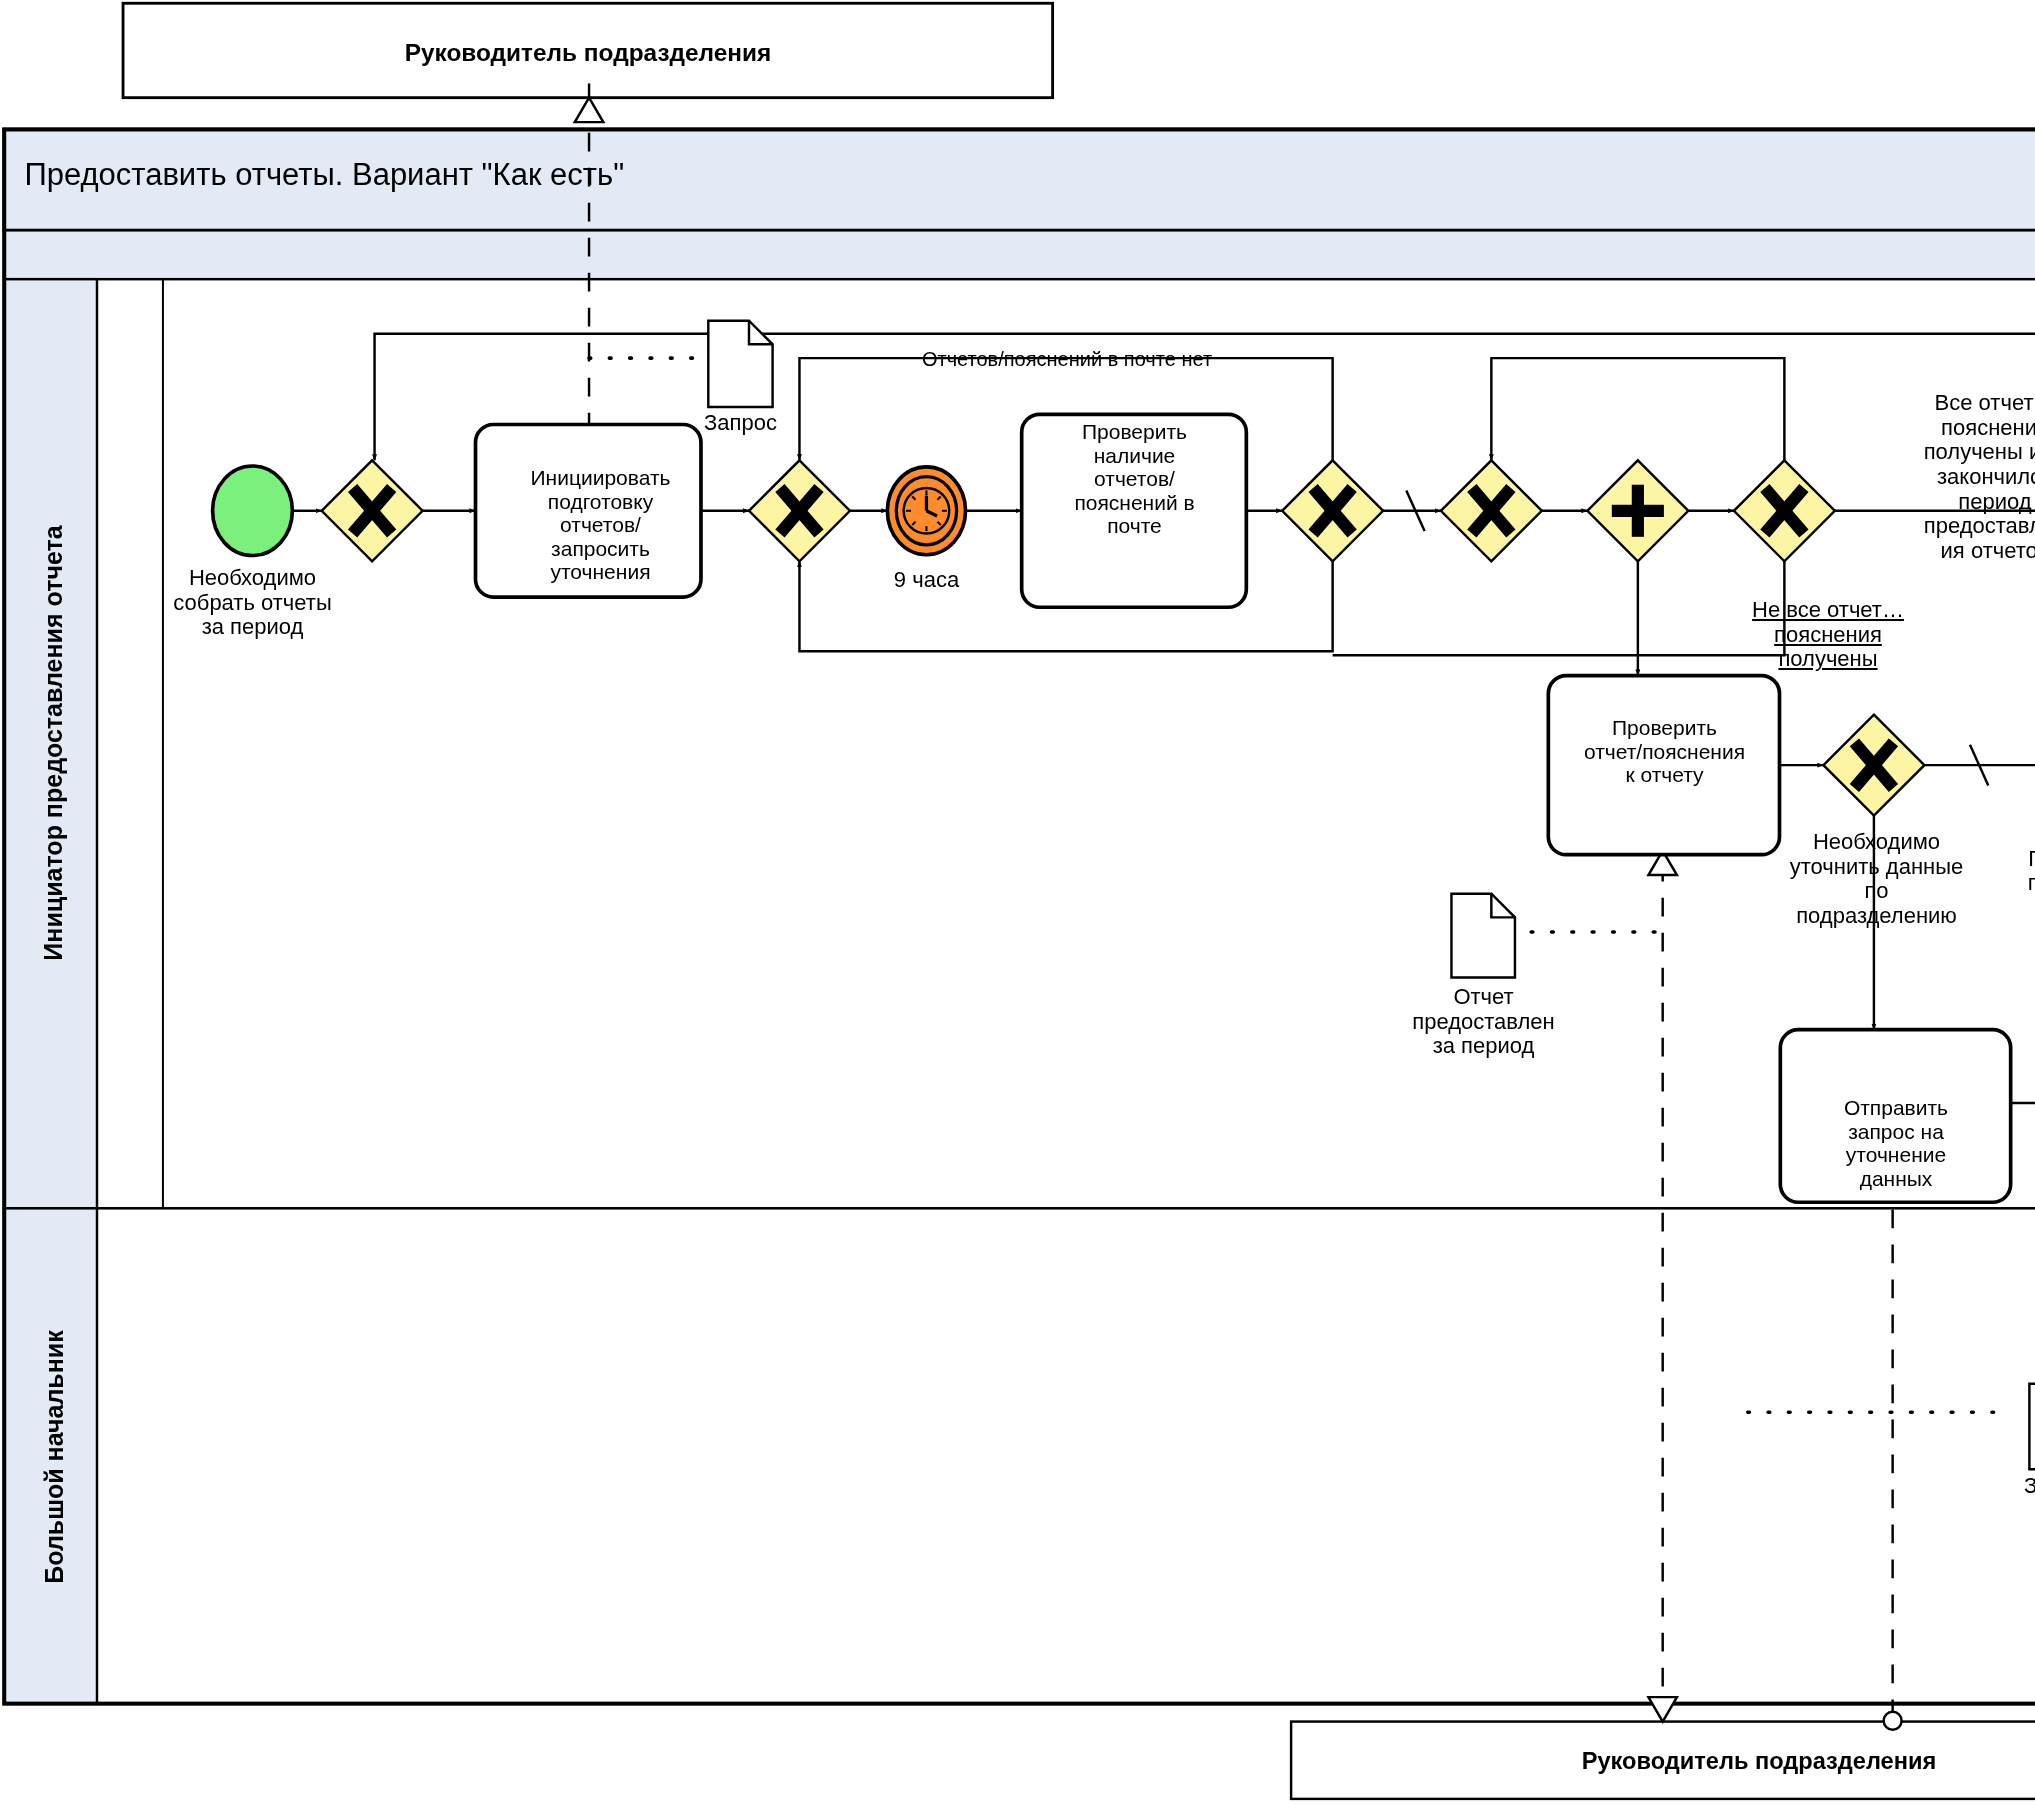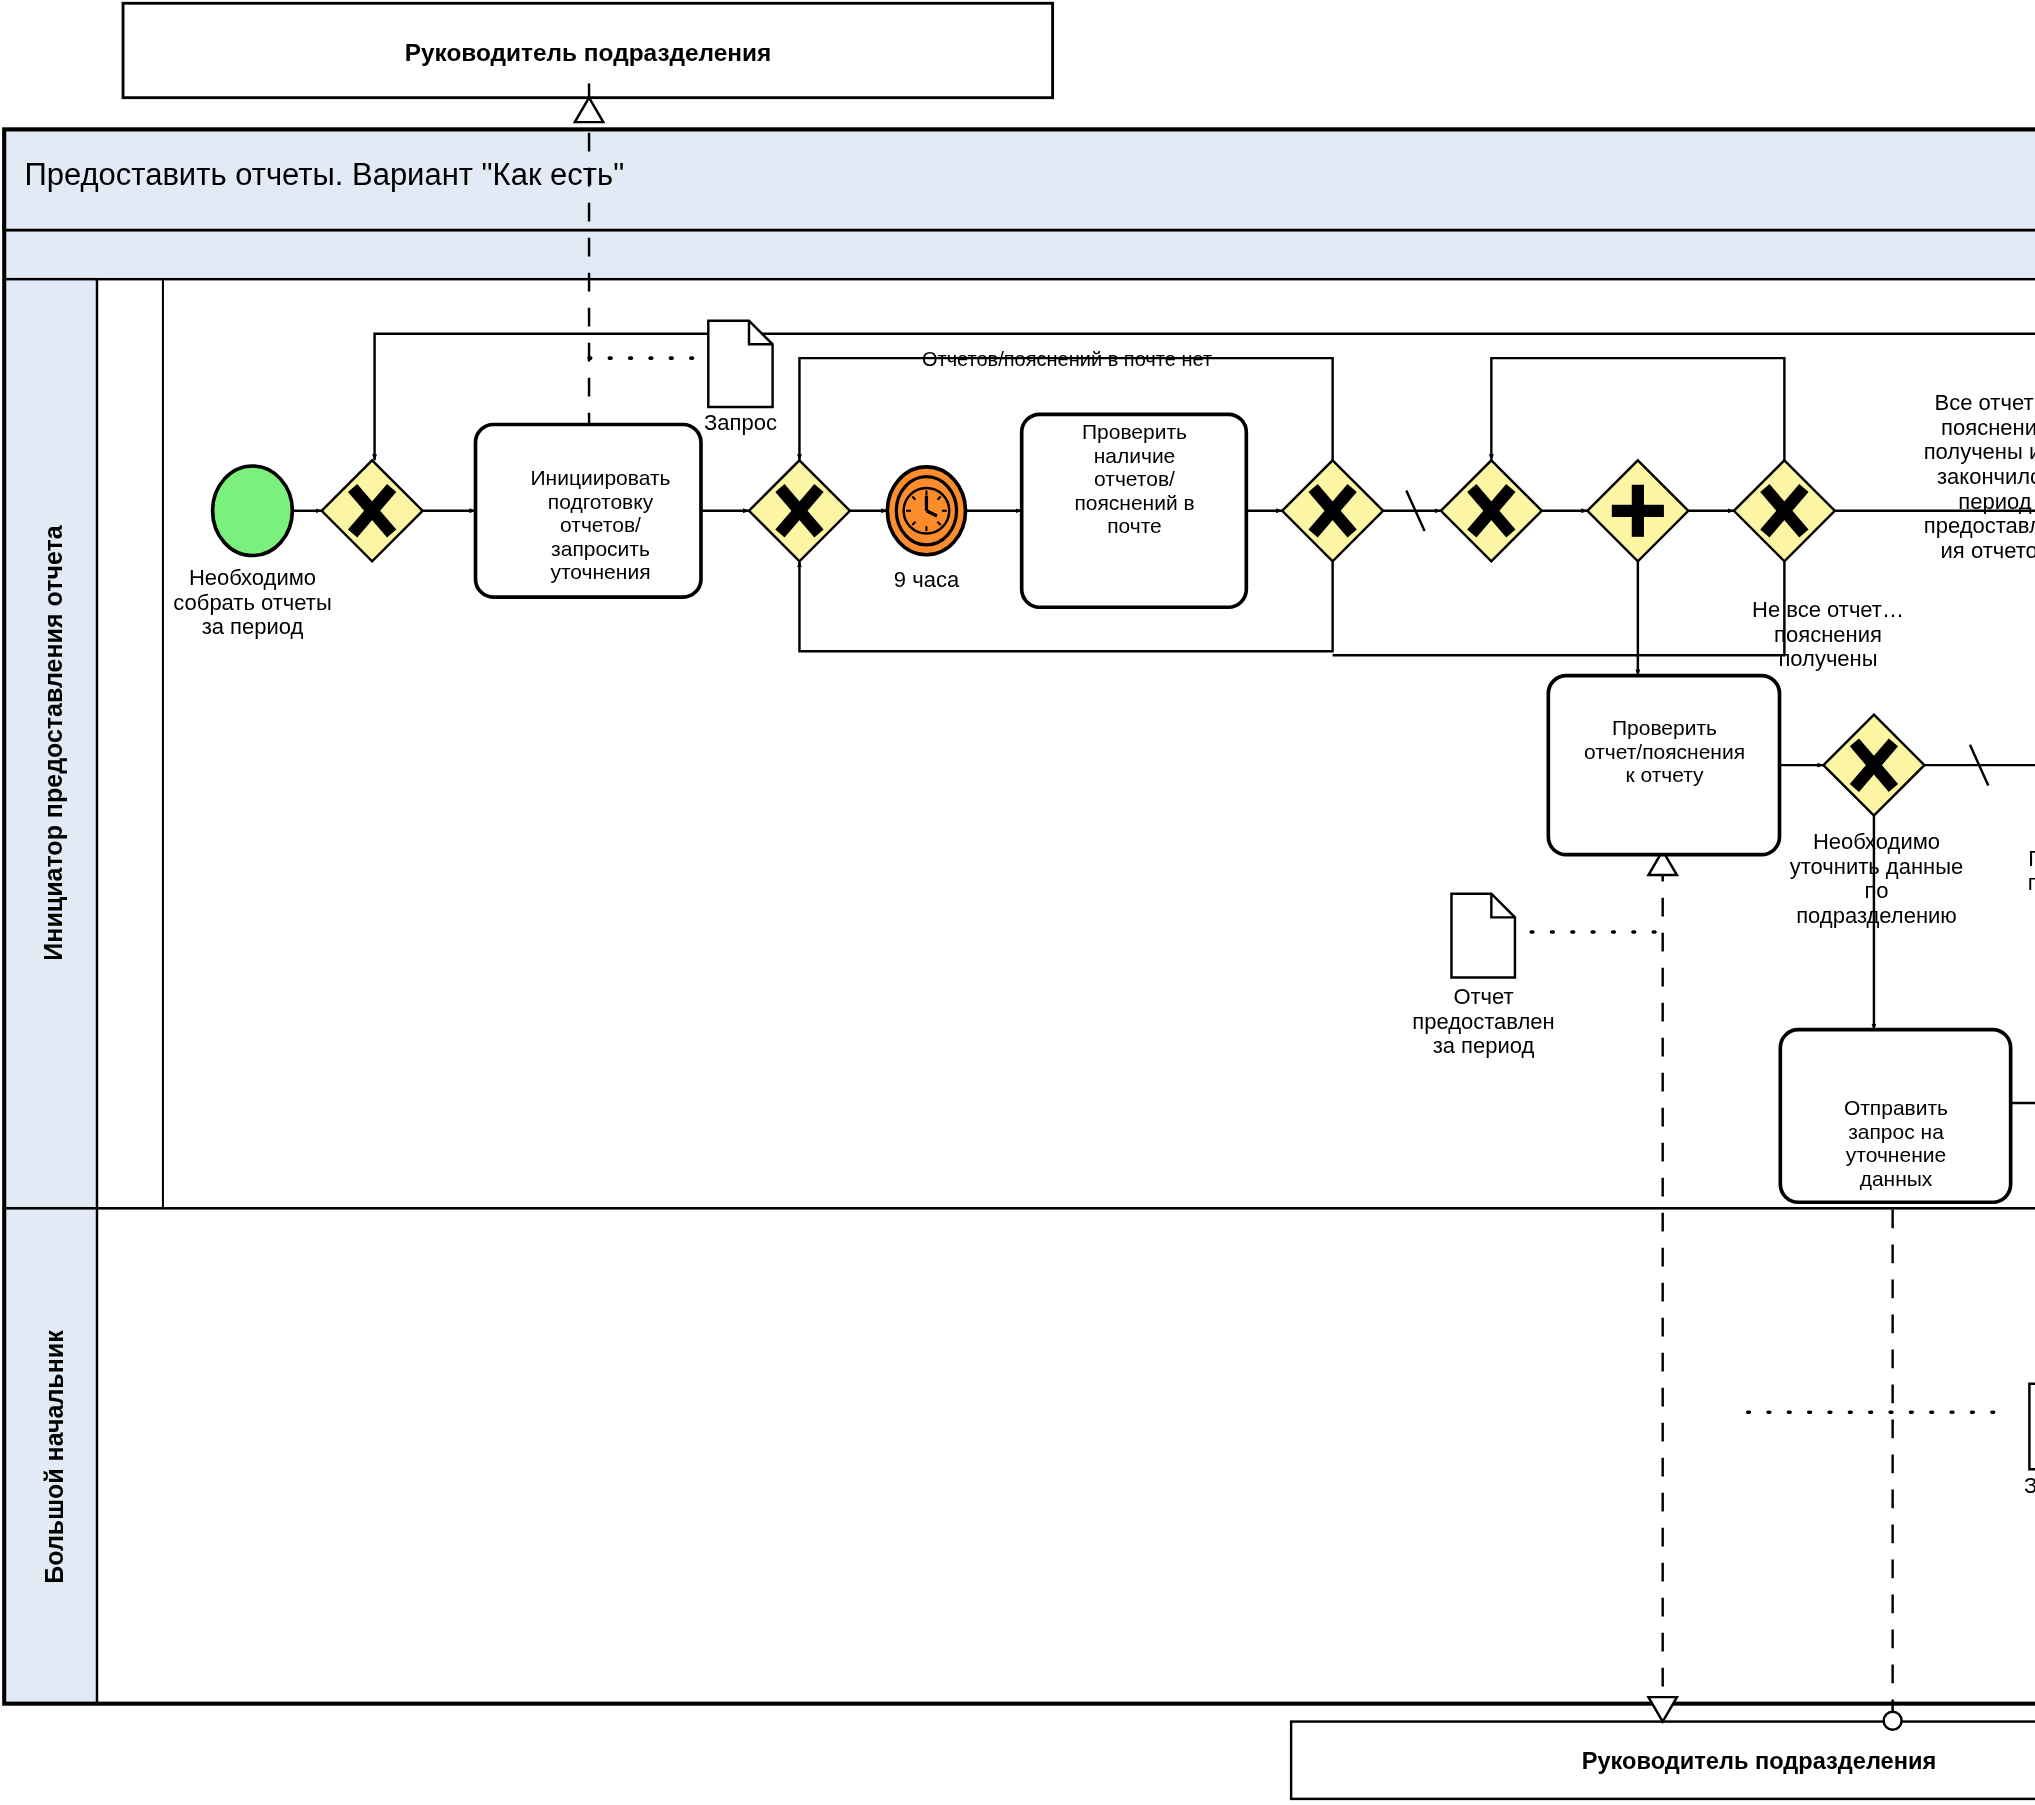--- a/index.html
+++ b/index.html
@@ -310,21 +310,21 @@
   <div class="lbl" style="left:1979px;top:1474px;width:163px;font-size:22px;">Запрос</div>
 
   <div class="lbl" style="left:782px;top:348px;width:570px;font-size:20px;">Отчетов/пояснений в почте нет</div>
   <div class="lbl" style="left:1889px;top:391px;width:212px;font-size:22px;">Все отчеты/
 пояснения
 получены или
 закончился
 период
 предоставлен
 ия отчетов</div>
-  <div class="lbl" style="left:1702px;top:598px;width:252px;font-size:22px;">Не все отчет…
+  <div class="lbl" style="left:1702px;top:598px;width:252px;font-size:22px;text-decoration:underline;">Не все отчет…
 пояснения
 получены</div>
 
   <div class="lbl" style="left:1746px;top:830px;width:261px;font-size:22px;">Необходимо
 уточнить данные
 по
 подразделению</div>
 
 </div>
 

